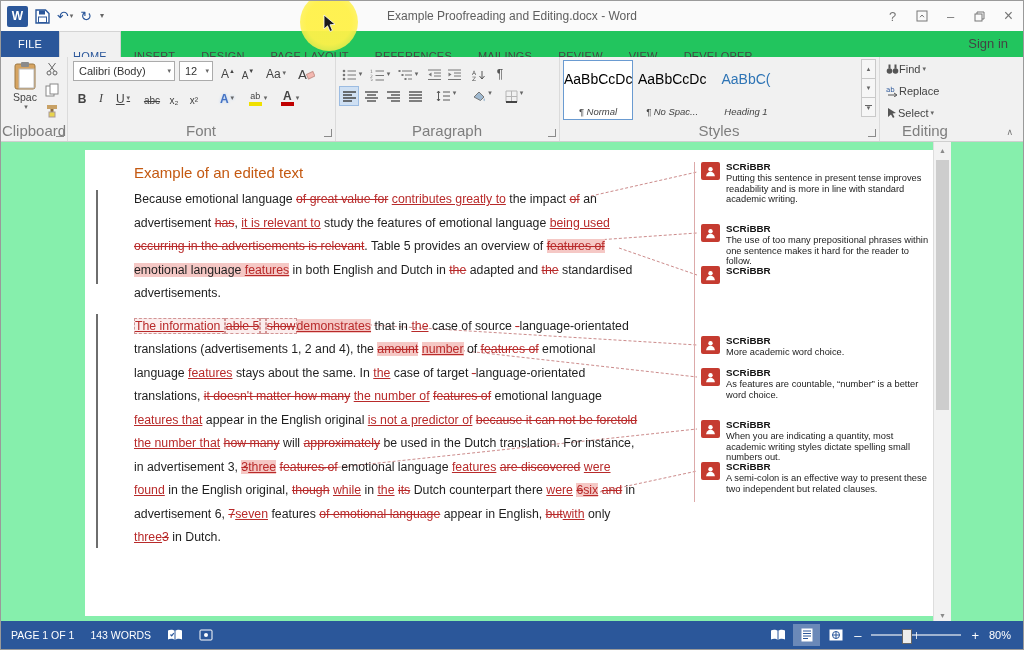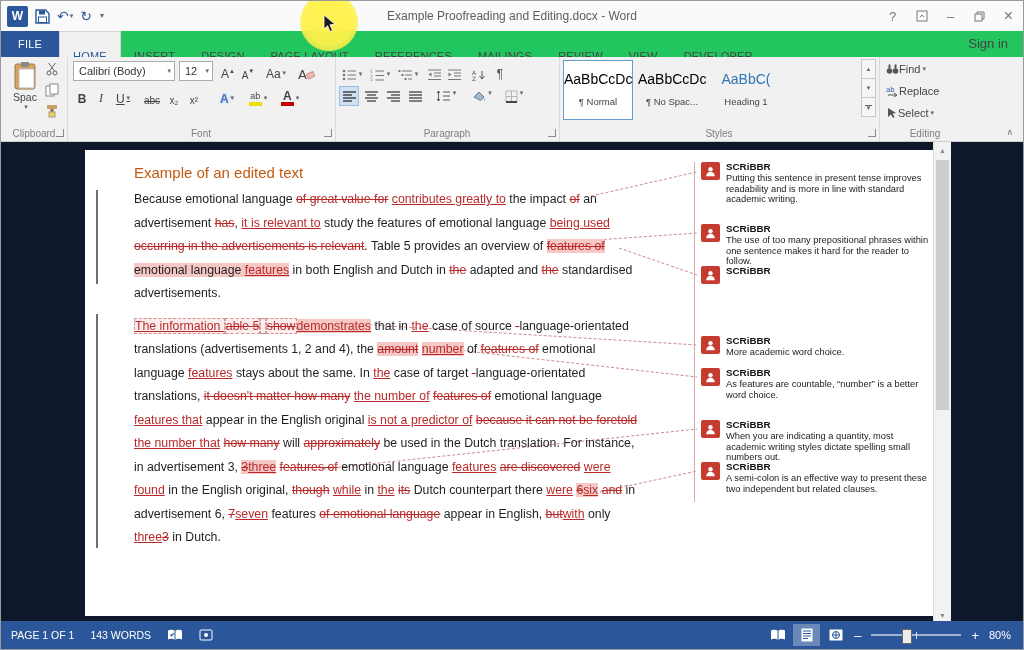--- a/index.html
+++ b/index.html
@@ -21,44 +21,44 @@
   .tabs{display:flex;height:26px;}
   .tab{padding:12px 13px;height:26px;line-height:26px;font-size:11px;color:#444;letter-spacing:.2px;white-space:nowrap;}
   .tab-file{background:#2B579A;color:#fff;padding:0 17px;}
   .tab-active{background:#F1F1F1;color:#2B579A;border:1px solid #D4D4D4;border-bottom:none;line-height:24px;}
   .signin{margin-left:auto;padding:0 15px;height:26px;line-height:26px;font-size:13px;color:#444;}
   
   .ribbon{position:absolute;top:56px;left:0;right:0;height:84px;background:#F1F1F1;border-bottom:1px solid #CFCFCF;}
   .rgroup{position:absolute;top:0;height:84px;border-right:1px solid #DBDBDB;}
   #g-clip{left:0;width:66px}#g-font{left:66px;width:268px}#g-para{left:334px;width:224px}
   #g-styles{left:558px;width:320px}#g-edit{left:878px;width:92px}
-  .rlabel{position:absolute;bottom:2px;left:0;right:0;text-align:center;font-size:10px;color:#7E7E7E;}
+  .rlabel{position:absolute;bottom:2px;left:0;right:0;text-align:center;font-size:15px;color:#7E7E7E;}
   .launcher{position:absolute;right:3px;bottom:4px;width:7px;height:7px;border-right:1px solid #8a8a8a;border-bottom:1px solid #8a8a8a;}
   .paste{position:absolute;left:5px;top:4px;width:38px;display:flex;flex-direction:column;align-items:center;font-size:10.5px;color:#444;}
   .clipcol{position:absolute;left:44px;top:5px;display:flex;flex-direction:column;gap:3px;}
   .combo{position:absolute;display:flex;align-items:center;justify-content:space-between;height:20px;background:#fff;
          border:1px solid #ABABAB;font-size:11px;color:#333;padding:0 3px 0 5px;box-sizing:border-box;}
   .caret{font-size:7px;color:#666;margin-left:2px;}
   .sbtn{position:absolute;height:20px;display:flex;align-items:flex-end;justify-content:center;color:#444;font-size:12px;}
   .row2{top:29px}
   .togg{background:#CFE0F3;border:1px solid #9CBCE2;box-sizing:border-box;}
   .stylecards{position:absolute;left:4px;top:3px;display:flex;gap:4px;}
   .style-card{width:70px;height:60px;text-align:center;border:1px solid transparent;box-sizing:border-box;}
   .style-card.sel{background:#fff;border:1px solid #6A9BD1;}
   .sp{font-size:14px;color:#000;margin-top:10px;white-space:nowrap;overflow:hidden;}
-  .sl{font-size:9.5px;color:#444;margin-top:9px;white-space:nowrap;overflow:hidden;}
+  .sl{font-size:9.5px;color:#444;margin-top:19px;white-space:nowrap;overflow:hidden;font-style:italic;}
   .style-card.h1 .sp{color:#2E74B5;}
   .style-card.h2 .sp{color:#7D9EC9;}
   .scrollstrip{position:absolute;left:302px;top:3px;width:15px;}
   .ssb{width:15px;height:20px;border:1px solid #C9C9C9;background:#F6F6F6;box-sizing:border-box;
        display:flex;align-items:center;justify-content:center;font-size:6px;color:#666;margin-top:-1px;}
   .edrow{position:absolute;left:7px;display:flex;align-items:center;font-size:11px;color:#444;white-space:nowrap;}
   .collapse{position:absolute;right:10px;bottom:4px;font-size:9px;color:#777;}
   
-  .docarea{position:absolute;top:141px;left:0;right:0;height:481px;background:#0f172a;}
+  .docarea{position:absolute;top:141px;left:0;right:0;height:481px;background:#86efac;}
   .page{position:absolute;left:84px;top:8px;width:848px;height:466px;background:#fff;}
   .content{position:absolute;left:49px;top:14px;width:505px;color:#1F1F1F;}
   .dochead{font-size:15px;color:#C45911;margin:0 0 0 0;font-weight:normal;}
   .content p{margin:0;font-size:12.3px;line-height:23.5px;}
   #p1{margin-top:7px;} #p2{margin-top:9px;}
   .rd{color:#B82A2A;text-decoration:line-through;}
   .ri{color:#B82A2A;text-decoration:underline;text-align:center;}
   .rn{color:#1F1F1F;}
   .hl{background:#F5C8C5;}
   .bx{background:#FBEDED;border:1px dashed #D29595;}

